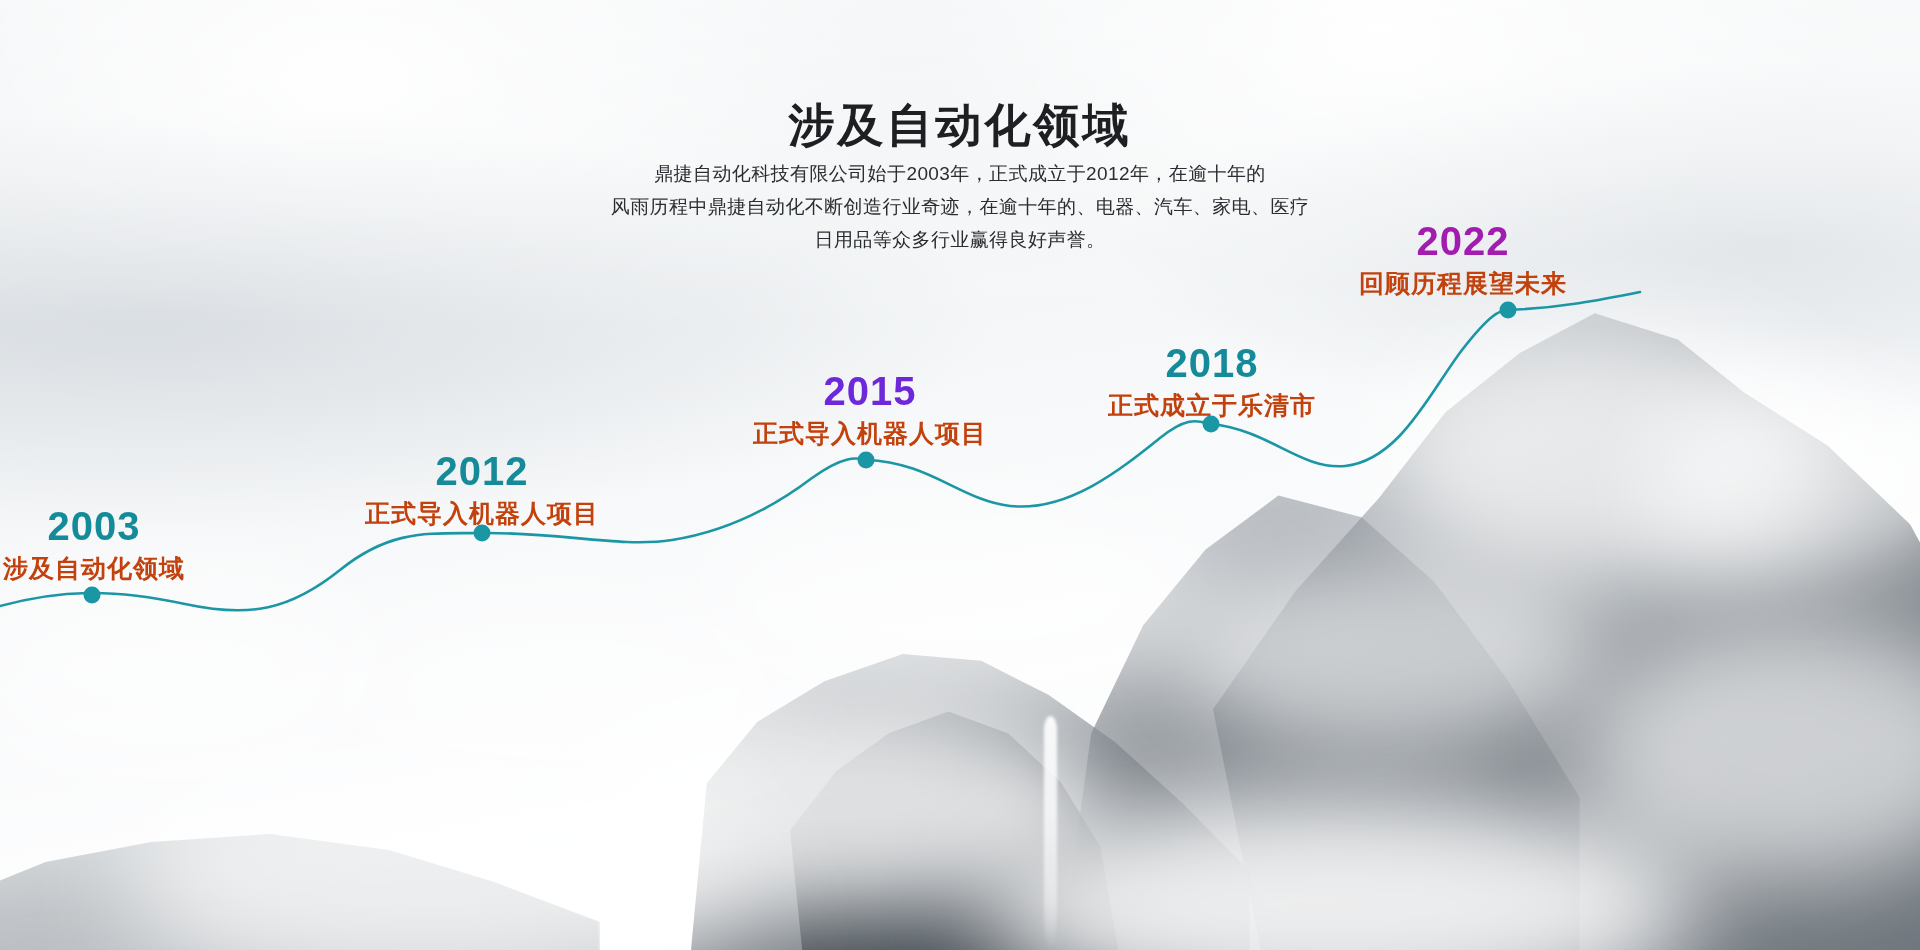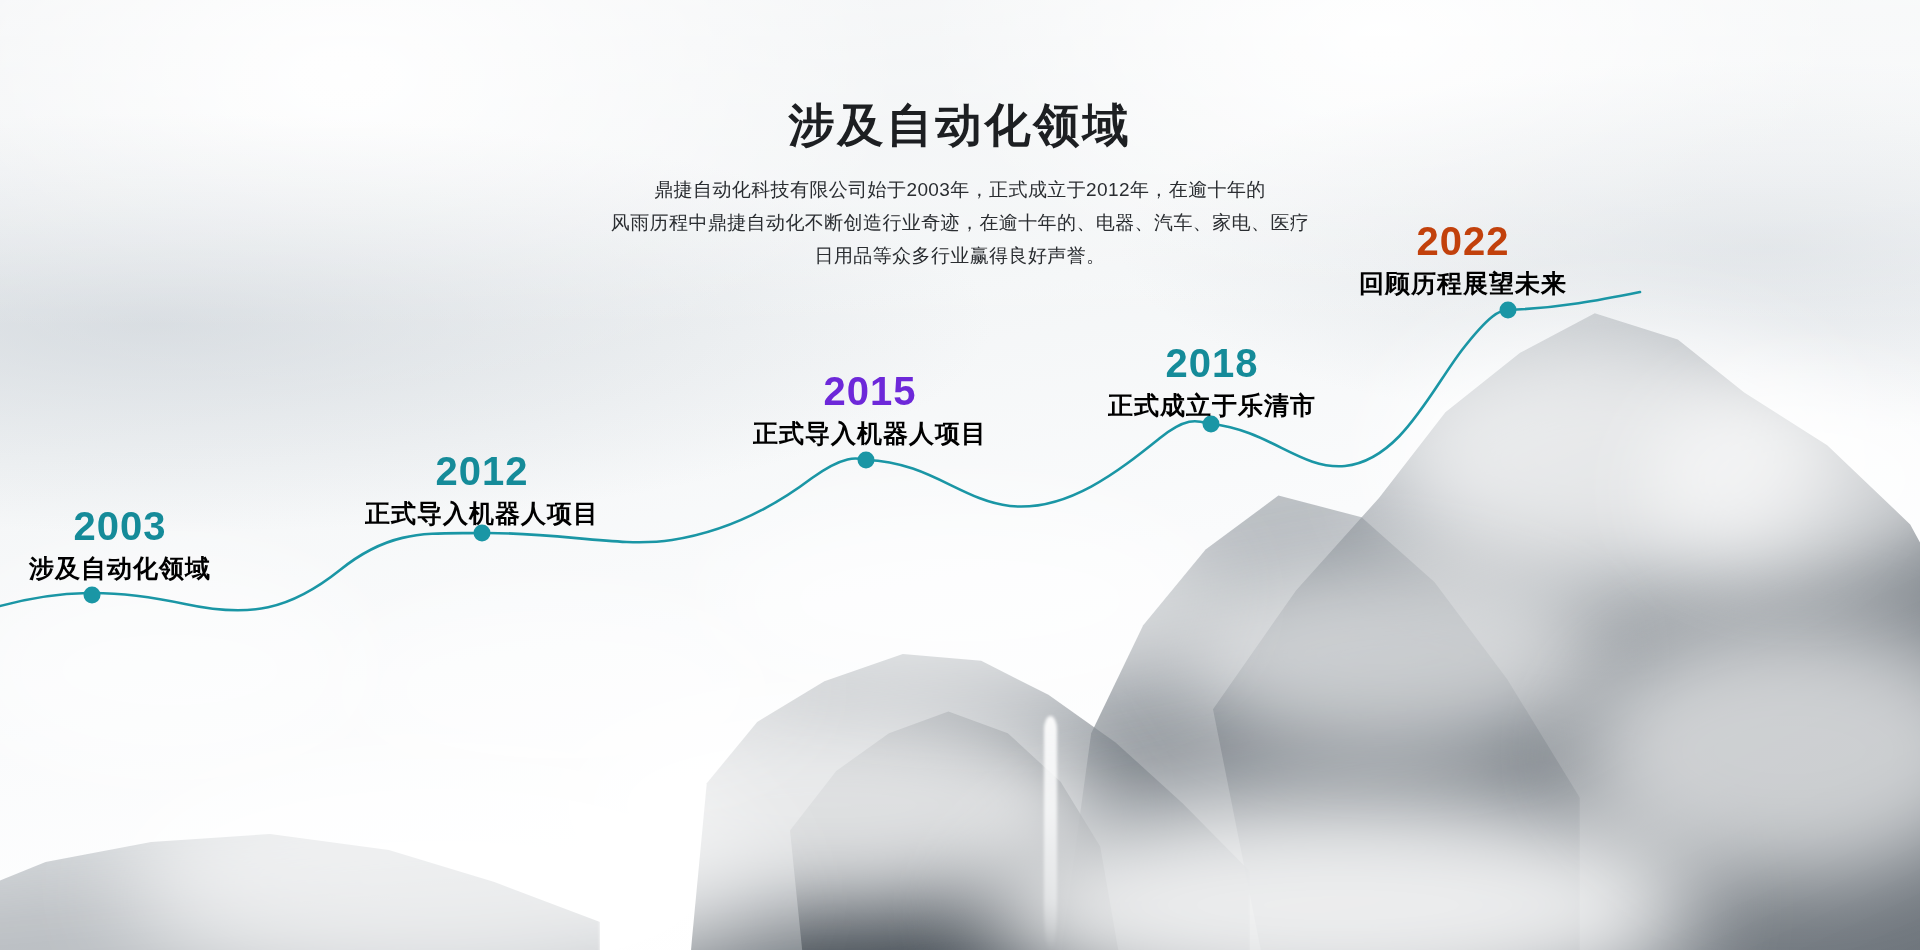--- a/index.html
+++ b/index.html
@@ -123,21 +123,21 @@
   .page-title {
     margin: 0;
     padding-top: 100px;
     font-size: 46px;
     font-weight: bold;
     color: #1d1f22;
     letter-spacing: 3px;
     line-height: 1.1;
   }
   .subtitle {
-    margin: 22px auto 0;
+    margin: 6px auto 0;
     width: 800px;
     font-size: 19px;
     line-height: 33px;
     color: #2a2d31;
     letter-spacing: 0.4px;
   }
   .subtitle .sline { display: block; white-space: nowrap; }
 
   
   #timeline-svg {
@@ -160,21 +160,21 @@
     font-size: 40px;
     font-weight: bold;
     color: #158b99;
     letter-spacing: 1px;
     line-height: 1.05;
   }
   .ms-desc {
     margin-top: 6px;
     font-size: 25px;
     font-weight: bold;
-    color: #000000;
+    color: #c2410c;
     letter-spacing: 1px;
     line-height: 1.2;
   }
 </style>
 </head>
 <body>
 
 <div id="stage">
 
   <div class="bg-layer bg-sky"></div>
@@ -214,35 +214,35 @@
     <g id="dot-group">
         <circle cx="92" cy="595" r="8.5" fill="#1a96a5"></circle>
         <circle cx="482" cy="533" r="8.5" fill="#1a96a5"></circle>
         <circle cx="866" cy="460" r="8.5" fill="#1a96a5"></circle>
         <circle cx="1211" cy="424" r="8.5" fill="#1a96a5"></circle>
         <circle cx="1508" cy="310" r="8.5" fill="#1a96a5"></circle>
       </g>
   </svg>
 
   <div id="milestones">
-      <div class="milestone" style="left: 120px; top: 505px;">
+      <div class="milestone" style="left: 94px; top: 505px;">
         <div class="ms-year" style="color: rgb(21, 139, 153);">2003</div>
         <div class="ms-desc">涉及自动化领域</div>
       </div>
       <div class="milestone" style="left: 482px; top: 450px;">
         <div class="ms-year" style="color: rgb(21, 139, 153);">2012</div>
         <div class="ms-desc">正式导入机器人项目</div>
       </div>
       <div class="milestone" style="left: 870px; top: 370px;">
         <div class="ms-year" style="color: #6d28d9;">2015</div>
         <div class="ms-desc">正式导入机器人项目</div>
       </div>
       <div class="milestone" style="left: 1212px; top: 342px; text-align: center;">
         <div class="ms-year" style="color: rgb(21, 139, 153);">2018</div>
         <div class="ms-desc">正式成立于乐清市</div>
       </div>
       <div class="milestone" style="left: 1463px; top: 220px;">
-        <div class="ms-year" style="color: #c2410c;">2022</div>
+        <div class="ms-year" style="color: #a21caf;">2022</div>
         <div class="ms-desc">回顾历程展望未来</div>
       </div>
     </div>
 
 </div>
 
 </body></html>

